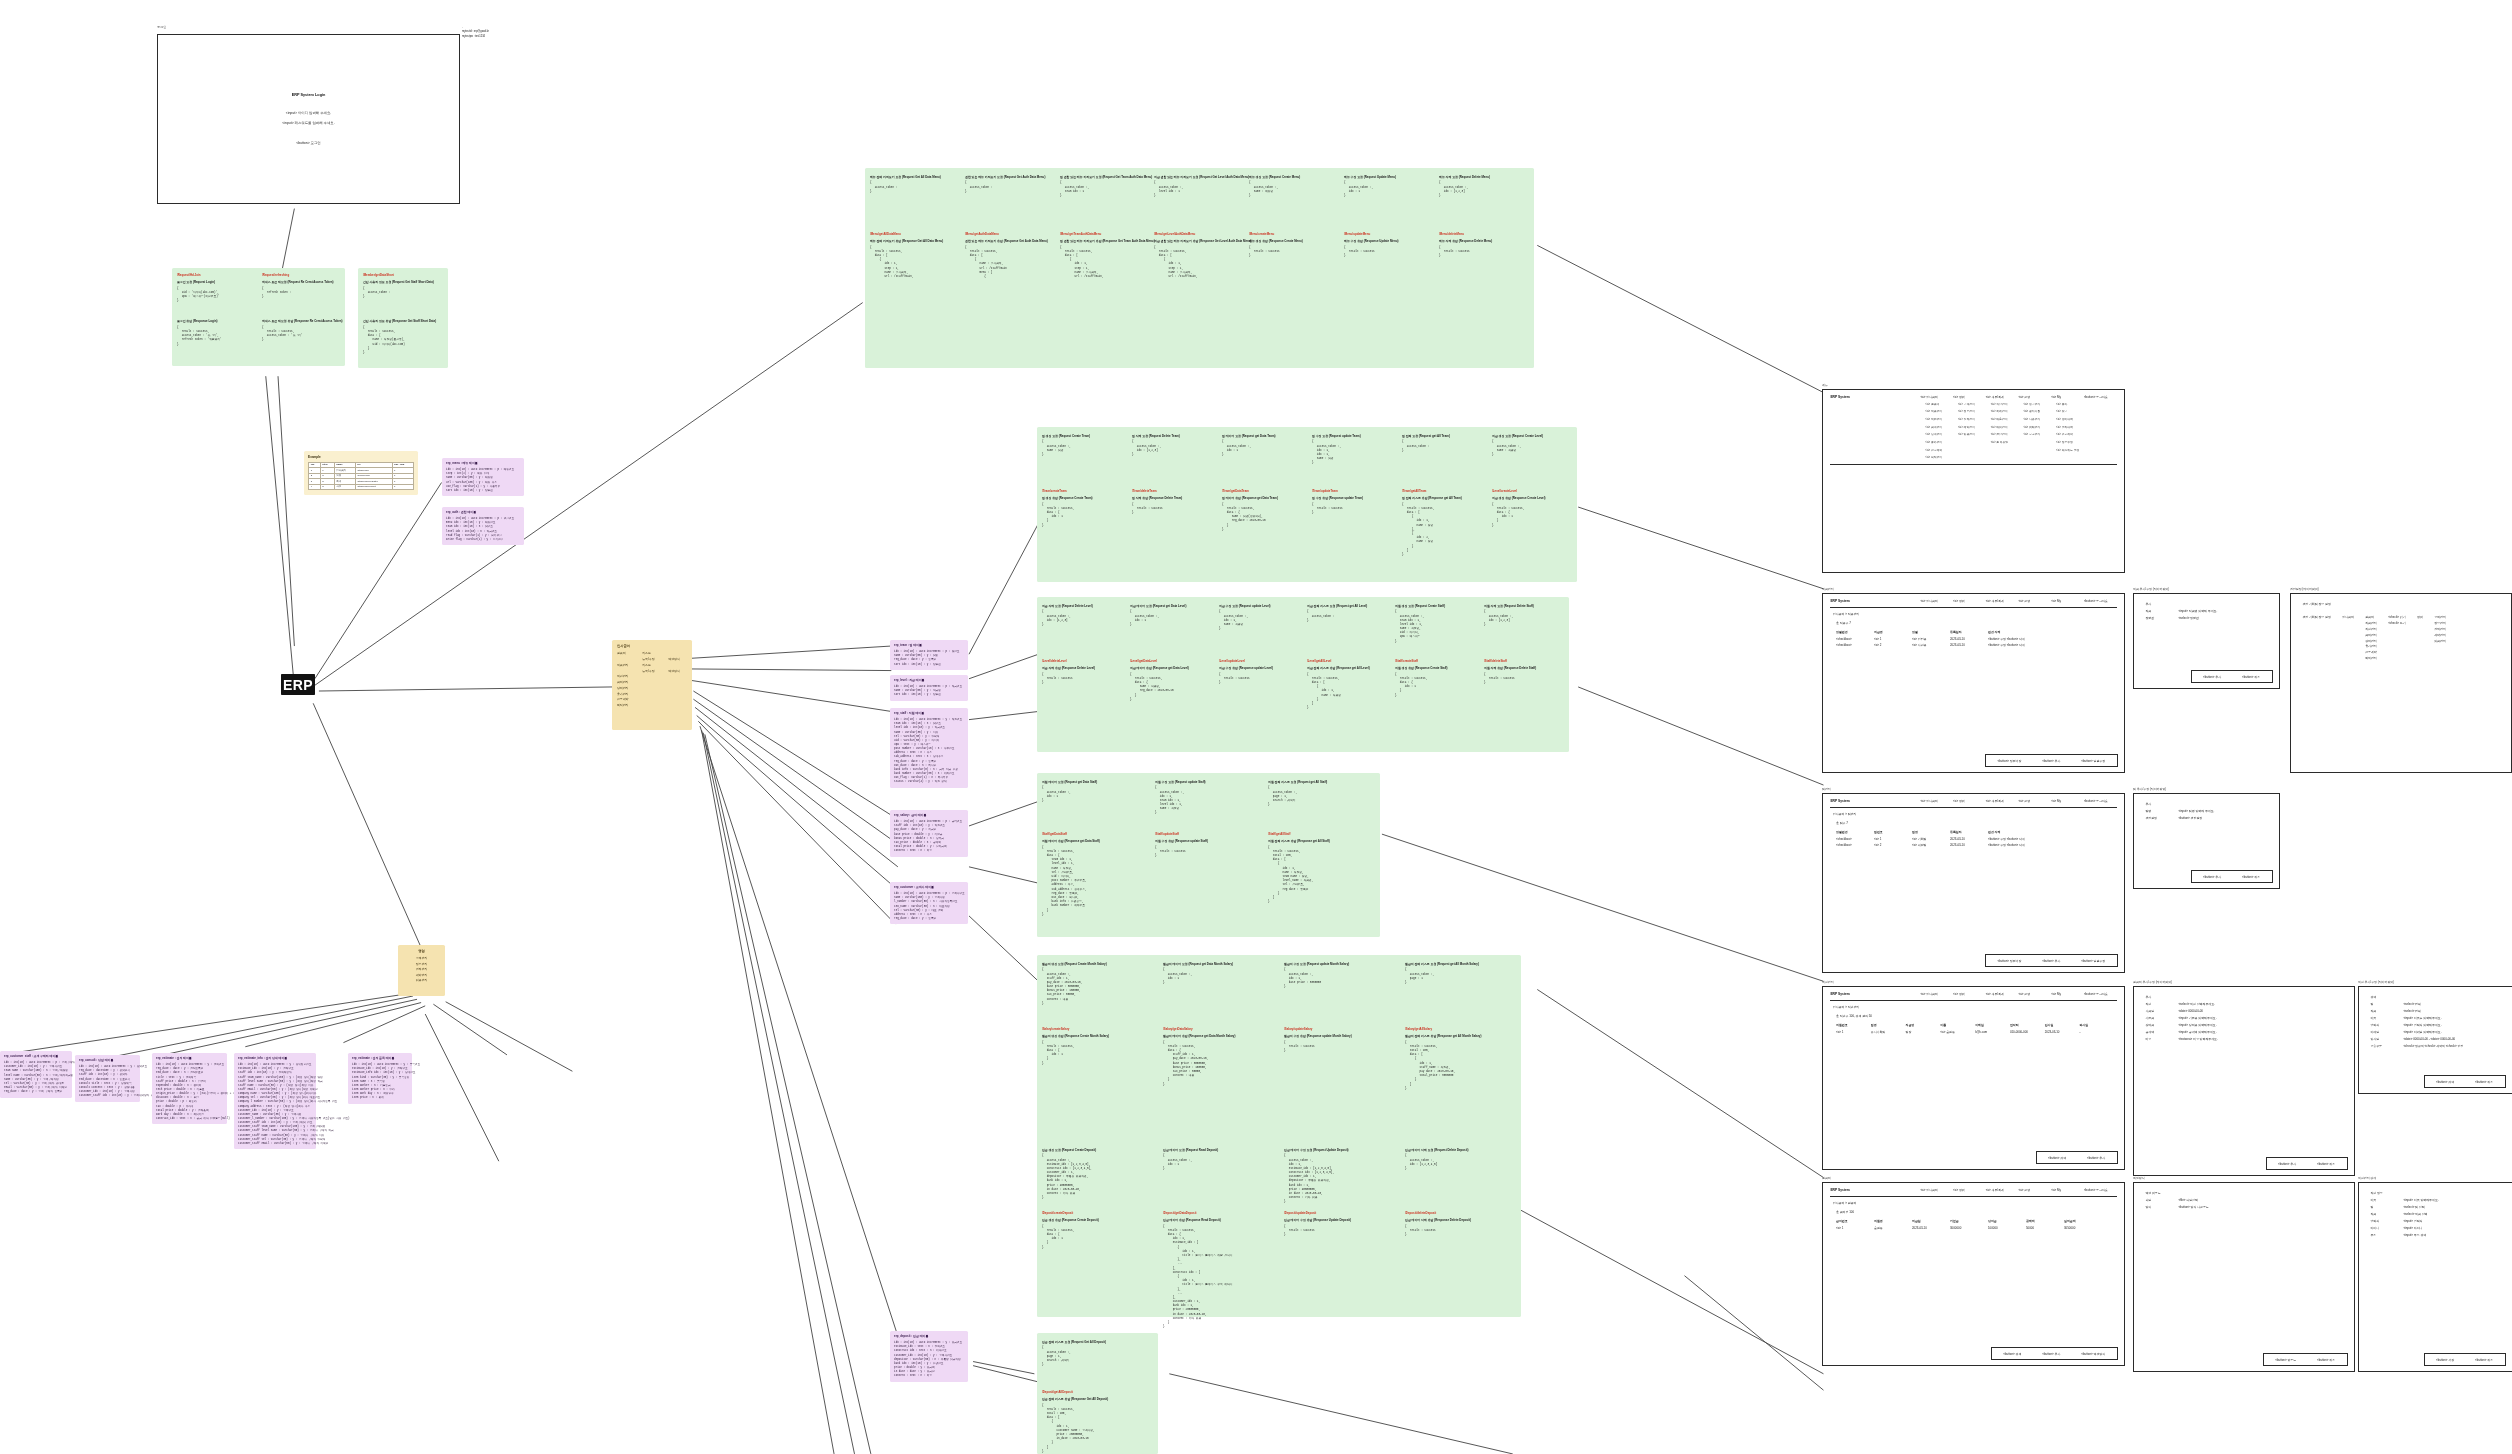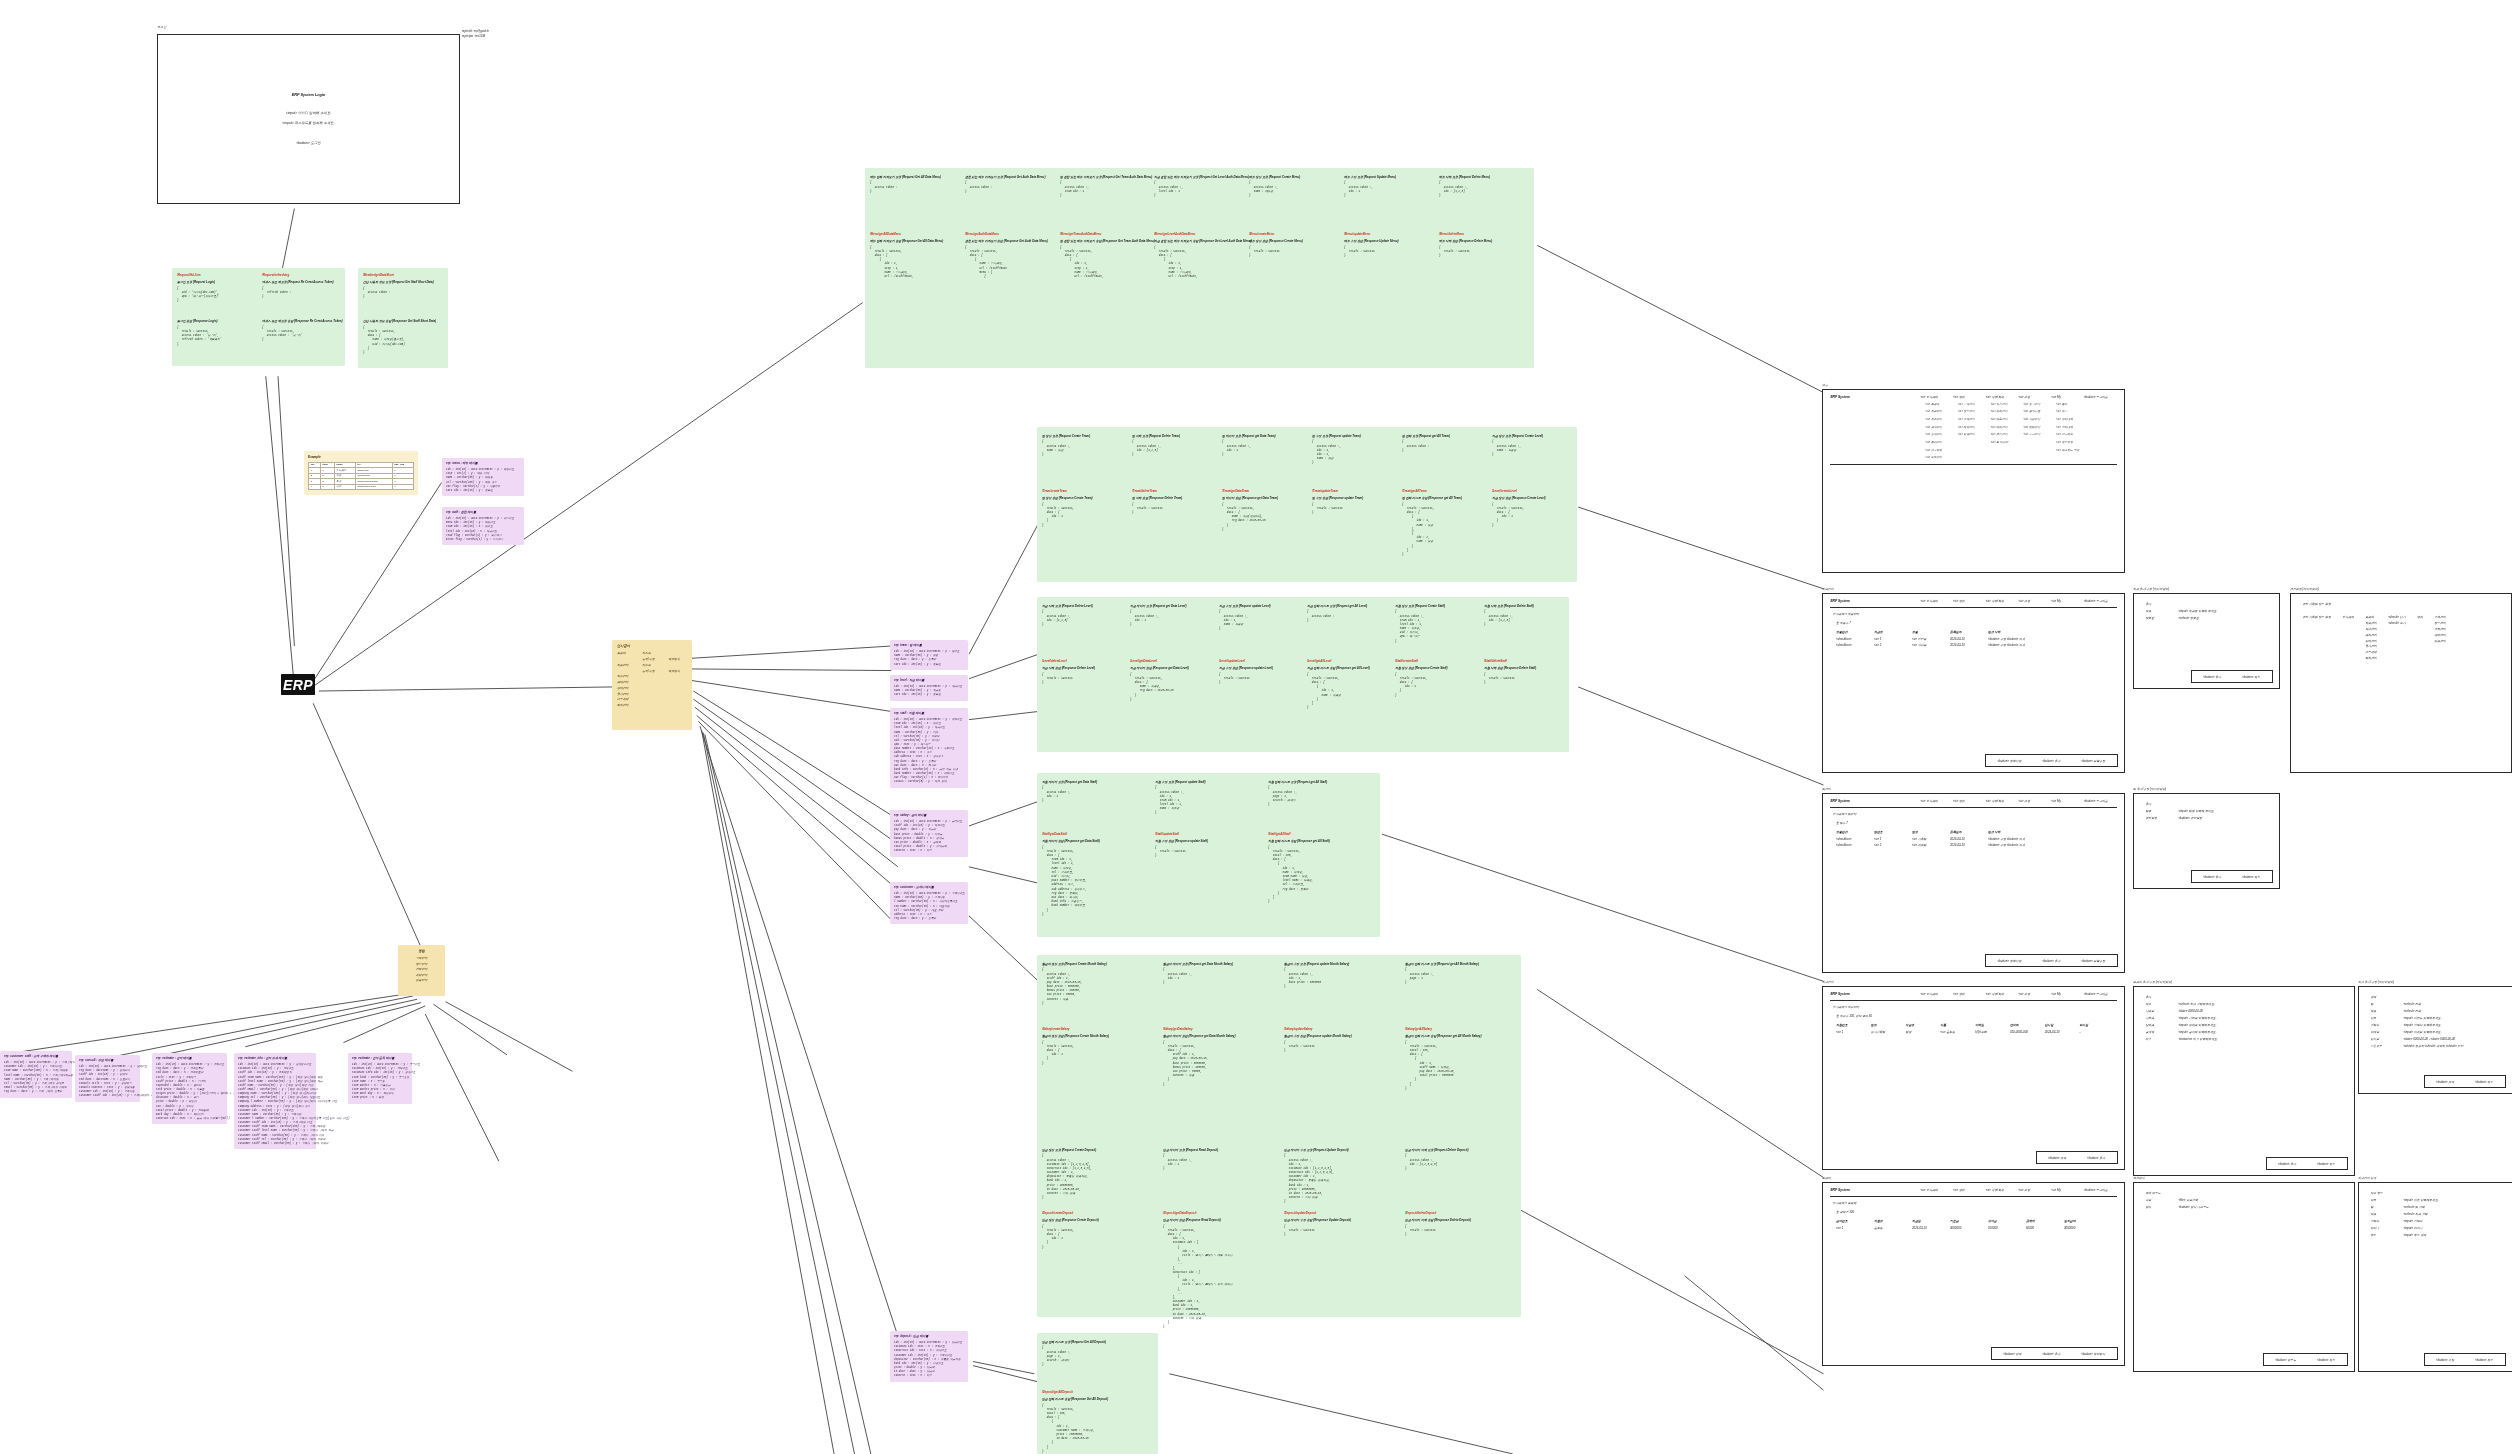--- a/index.html
+++ b/index.html
@@ -1,18 +1,18 @@
 <!DOCTYPE html>
 <html style="font-size:13px"><head>
 <meta charset="utf-8">
 <title>ERP Design Whiteboard</title>
 <style>
   html,body{margin:0;padding:0;background:#ffffff;}
   body{font-family:"Liberation Sans","DejaVu Sans",sans-serif;}
-  #canvas{position:relative;width:2512px;height:1454px;background:#ffffff;overflow:hidden;font-style:italic;}
+  #canvas{position:relative;width:2512px;height:1454px;background:#ffffff;overflow:hidden;}
   #edges{position:absolute;left:0;top:0;width:2512px;height:1454px;pointer-events:none;}
 
   .node{position:absolute;box-sizing:border-box;}
 
   
   .erp-node{background:#111111;color:#ffffff;display:flex;align-items:center;justify-content:center;
             font-weight:bold;font-size:14px;letter-spacing:0.4px;border-radius:0.8px;}
 
   
   .group-green{background:#d9f2d9;border-radius:1.6px;}

